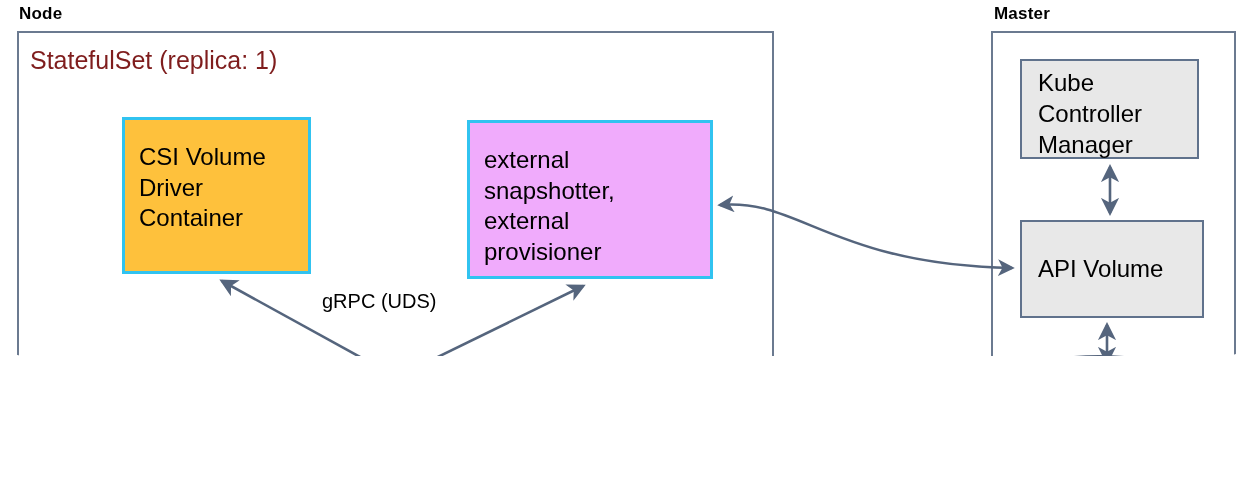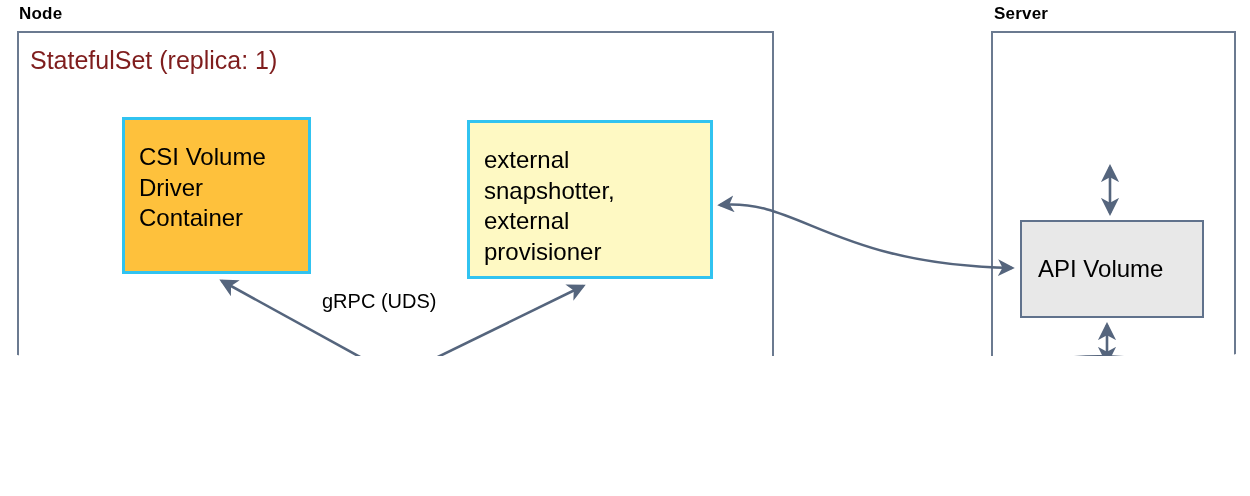--- a/index.html
+++ b/index.html
@@ -51,21 +51,21 @@
     padding: 22px 12px 0 14px;
   }
   .comp-box .comp-text {
     font-size: 24px;
     line-height: 1.28;
     color: #000000;
     white-space: pre-line;
     text-align: left;
   }
   .comp-orange { background: #FEC13C; }
-  .comp-green  { background: #fef9c3; }
+  .comp-green  { background: #f0abfc; }
 
   
   .gray-box {
     box-sizing: border-box;
     border: 2px solid #60728c;
     background: #E8E8E8;
     padding: 6px 10px 0 16px;
   }
   .gray-box .gray-text {
     font-size: 24px;
@@ -116,24 +116,29 @@
     <div class="comp-text">external
 snapshotter,
 external
 provisioner</div>
   </div>
 
   <div class="abs edge-label" style="left:322px; top:290px;">gRPC (UDS)</div>
 
   <div class="abs cyl-label" style="left:272px; top:411px; width:240px; text-align:center;">EmptyDir Volume</div>
 
-  <div class="abs group-label" style="left:994px; top:4px;">Server</div>
+  <div class="abs group-label" style="left:994px; top:4px;">Master</div>
 
   <div class="abs container-box" style="left:991px; top:31px; width:245px; height:457px;"></div>
 
+  <div class="abs gray-box" style="left:1020px; top:59px; width:179px; height:100px;">
+    <div class="gray-text">Kube
+Controller
+Manager</div>
+  </div>
 
   <div class="abs gray-box" style="left:1020px; top:220px; width:184px; height:98px; display:flex; align-items:center; padding-top:0;">
     <div class="gray-text">API Volume</div>
   </div>
 
   <div class="abs cyl-label" style="left:1040px; top:400px; font-size:22px;">etcd</div>
 
   <svg class="overlay" viewBox="0 0 1250 496">
     <defs>
       <marker id="arrowEnd" viewBox="0 0 12 12" refX="10" refY="6" markerWidth="7" markerHeight="7" orient="auto-start-reverse">

